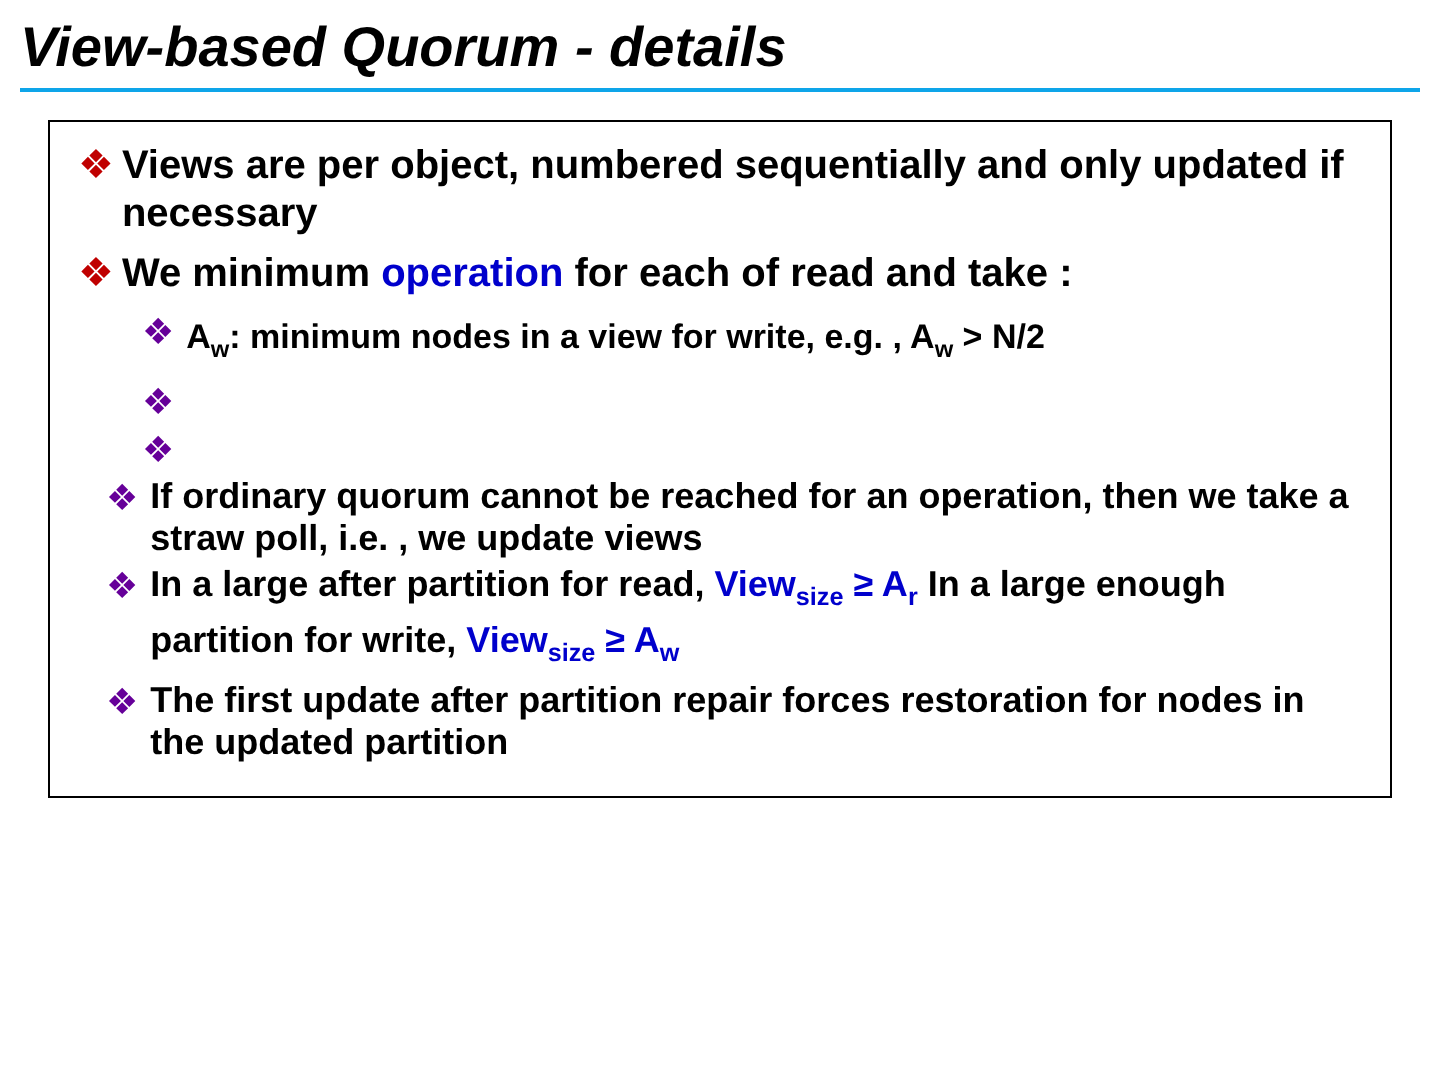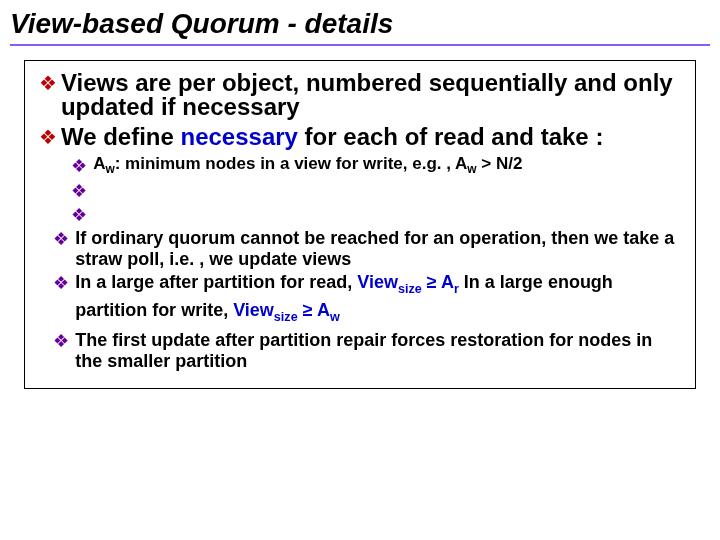--- a/index.html
+++ b/index.html
@@ -13,21 +13,21 @@
   }
   .slide {
     width: 100%;
     height: 100%;
     padding: 8px 10px;
   }
   .title {
     font-size: 28px;
     font-weight: bold;
     font-style: italic;
-    border-bottom: 2px solid #8b5cf6;
+    border-bottom: 2px solid #0ea5e9;
     padding-bottom: 4px;
     margin-bottom: 14px;
   }
   .content-box {
     border: 1px solid #000;
     padding: 10px 14px 14px 14px;
     margin: 0 14px;
   }
   .row-l1 {
     display: flex;
@@ -54,28 +54,28 @@
     flex-shrink: 0;
   }
   .bullet-purple {
     color: #660099;
     font-size: 18px;
     line-height: 22px;
     margin-right: 6px;
     flex-shrink: 0;
   }
   .txt-l1 {
-    font-size: 24px;
+    font-size: 20px;
     font-weight: bold;
     line-height: 24px;
   }
   .txt-l2 {
     font-size: 17px;
     font-weight: bold;
-    line-height: 18px;
+    line-height: 28px;
   }
   .txt-l3 {
     font-size: 18px;
     font-weight: bold;
     line-height: 21px;
   }
   .blue { color: #0000cc; }
   .sub { vertical-align: sub; font-size: 0.7em; }
 </style>
 </head>
@@ -87,21 +87,21 @@
   <div class="content-box">
 
     <div class="row-l1">
       <span class="bullet-red">❖</span>
       <span class="txt-l1">Views are per object, numbered sequentially and only updated if necessary</span>
     </div>
 
     <div class="row-l1">
       <span class="bullet-red">❖</span>
       <span class="txt-l1">
-        <span>We define </span><span class="blue">necessary</span><span> for each of read and take :</span>
+        <span>We minimum </span><span class="blue">operation</span><span> for each of read and take :</span>
       </span>
     </div>
 
     <div class="row-l2">
       <span class="bullet-purple">❖</span>
       <span class="txt-l2">
         <span>A</span><span class="sub">w</span><span>: minimum nodes in a view for write, e.g. ,  A</span><span class="sub">w</span><span> &gt; N/2</span>
       </span>
     </div>
 
@@ -120,17 +120,17 @@
 
     <div class="row-l3">
       <span class="bullet-purple">❖</span>
       <span class="txt-l3">
         <span>In a large after partition for read, </span><span class="blue"><span>View</span><span class="sub">size</span><span> ≥ A</span><span class="sub">r</span></span><span>    In a large enough partition for write, </span><span class="blue"><span>View</span><span class="sub">size</span><span> ≥ A</span><span class="sub">w</span></span>
       </span>
     </div>
 
     <div class="row-l3">
       <span class="bullet-purple">❖</span>
-      <span class="txt-l3">The first update after partition repair forces restoration for nodes in the smaller partition</span>
+      <span class="txt-l3">The first update after partition repair forces restoration for nodes in the updated partition</span>
     </div>
 
   </div>
 </div>
 
 </body></html>

